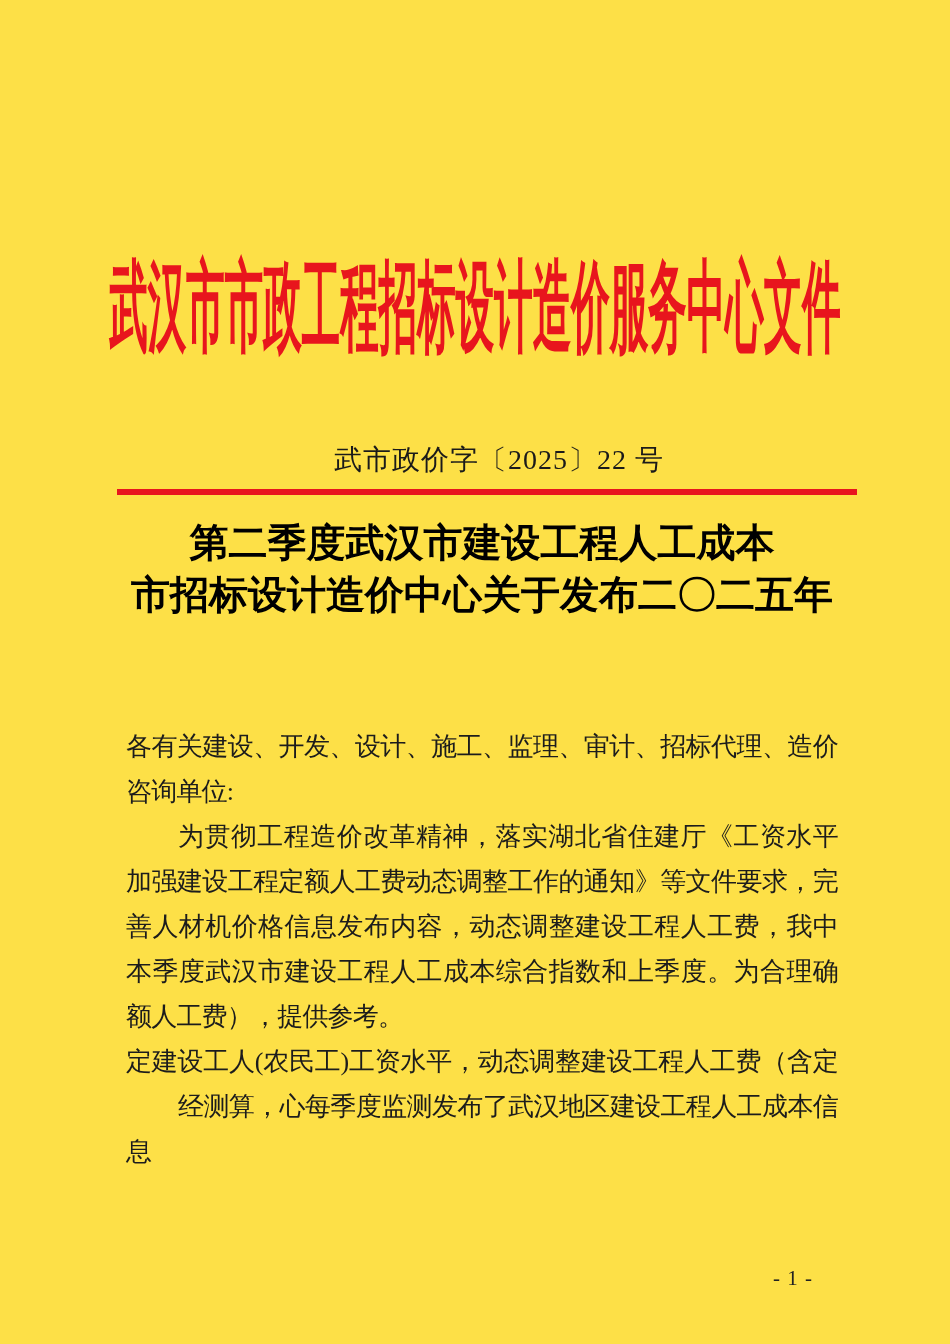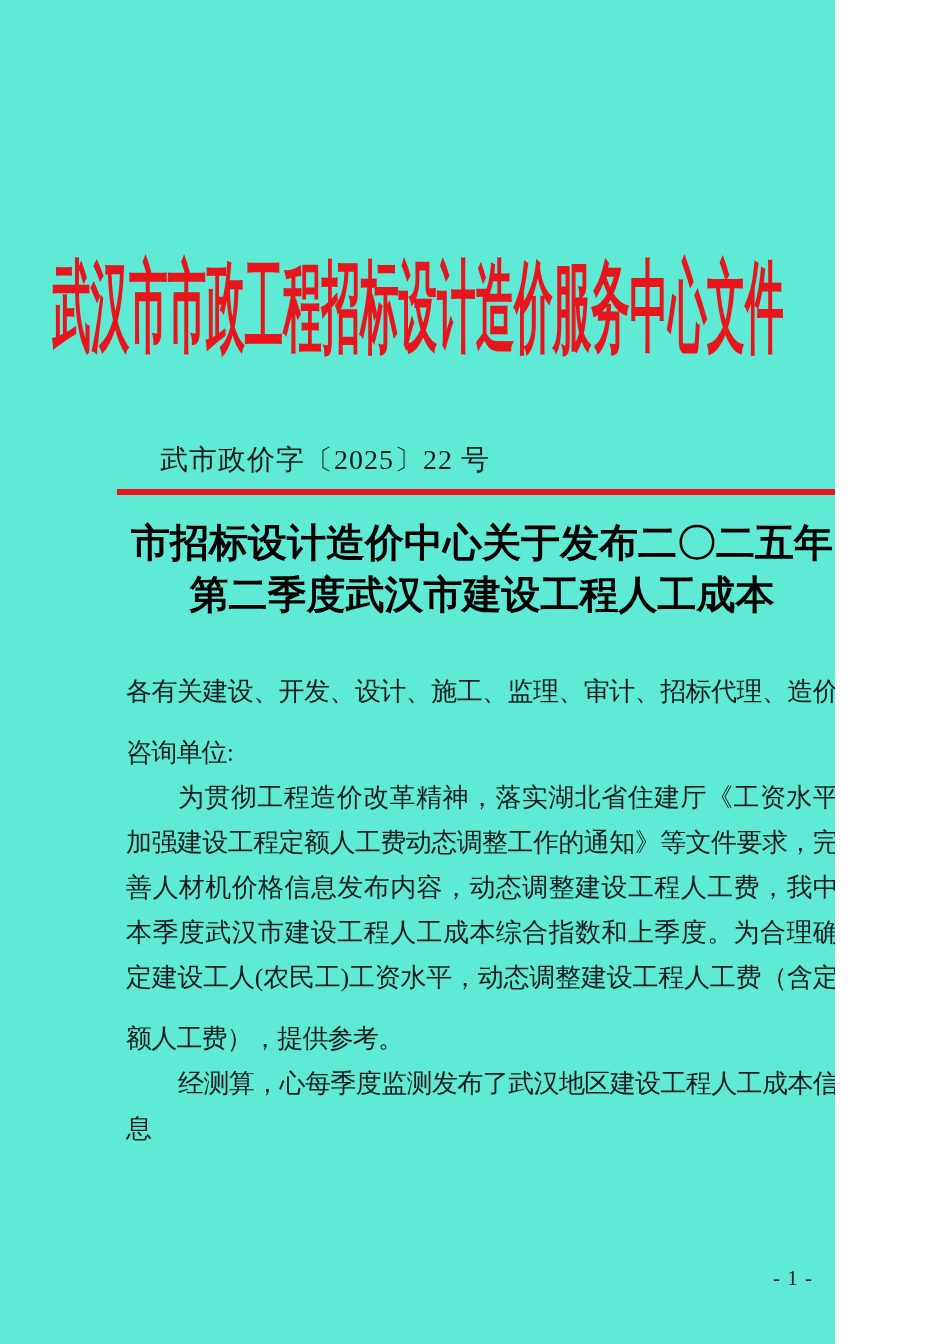--- a/index.html
+++ b/index.html
@@ -3,22 +3,22 @@
 <meta charset="utf-8">
 <style>
   :root{
     --accent-red:#e8151d;
     --title-black:#000000;
     --body-black:#1c1c1c;
   }
   html,body{margin:0;padding:0;background:#ffffff;}
   .page{
     position:relative;
-    width:835px;height:1344px;
-    background:#5eead4;
+    width:950px;height:1344px;
+    background:#fde047;
     overflow:hidden;
     font-family:"Liberation Serif","DejaVu Serif",serif;
   }
   
   .org-title{
     position:absolute;
     top:258px;left:50%;
     transform:translateX(-50%) scaleX(0.385);
     transform-origin:center;
     white-space:nowrap;
@@ -26,21 +26,21 @@
     font-weight:bold;
     line-height:1;
     color:var(--accent-red);
   }
   
   .doc-number{
     position:absolute;
     top:441px;left:126px;width:712px;
     box-sizing:border-box;
     padding-left:34px;
-    text-align:left;
+    text-align:center;
     font-size:28px;
     letter-spacing:1px;
     color:#1a1a1a;
   }
   
   .red-rule{
     position:absolute;
     top:489px;left:117px;
     width:740px;height:6px;
     background:var(--accent-red);
@@ -51,34 +51,33 @@
     top:517px;left:126px;width:712px;
     text-align:center;
     font-size:39px;
     font-weight:bold;
     line-height:52px;
     color:var(--title-black);
   }
   
   .body-text{
     position:absolute;
-    top:669px;left:126px;width:712px;
+    top:724px;left:126px;width:712px;
     font-size:26px;
     line-height:45px;
     letter-spacing:-0.8px;
     color:var(--body-black);
   }
   .line{
     text-align:justify;
     text-align-last:justify;
   }
   .line.left{
     text-align:center;
     text-align-last:left;
-    margin-top:16px;
   }
   .line.indent{
     text-indent:2em;
   }
   .page-number{
     position:absolute;
     top:1266px;left:773px;
     font-size:21px;
     letter-spacing:1px;
     white-space:nowrap;
@@ -90,31 +89,31 @@
 
 <div class="page">
 
   <div class="org-title">武汉市市政工程招标设计造价服务中心文件</div>
 
   <div class="doc-number">武市政价字〔2025〕22 号</div>
 
   <div class="red-rule"></div>
 
   <div class="doc-title">
+    <div class="title-line">第二季度武汉市建设工程人工成本</div>
     <div class="title-line">市招标设计造价中心关于发布二〇二五年</div>
-    <div class="title-line">第二季度武汉市建设工程人工成本</div>
   </div>
 
   <div class="body-text">
     <div class="line">各有关建设、开发、设计、施工、监理、审计、招标代理、造价</div>
     <div class="line left">咨询单位:</div>
     <div class="line indent">为贯彻工程造价改革精神，落实湖北省住建厅《工资水平</div>
     <div class="line">加强建设工程定额人工费动态调整工作的通知》等文件要求，完</div>
     <div class="line">善人材机价格信息发布内容，动态调整建设工程人工费，我中</div>
     <div class="line">本季度武汉市建设工程人工成本综合指数和上季度。为合理确</div>
+    <div class="line left">额人工费），提供参考。</div>
     <div class="line">定建设工人(农民工)工资水平，动态调整建设工程人工费（含定</div>
-    <div class="line left">额人工费），提供参考。</div>
     <div class="line indent">经测算，心每季度监测发布了武汉地区建设工程人工成本信息</div>
   </div>
 
   <div class="page-number">- 1 -</div>
 
 </div>
 
 </body></html>

